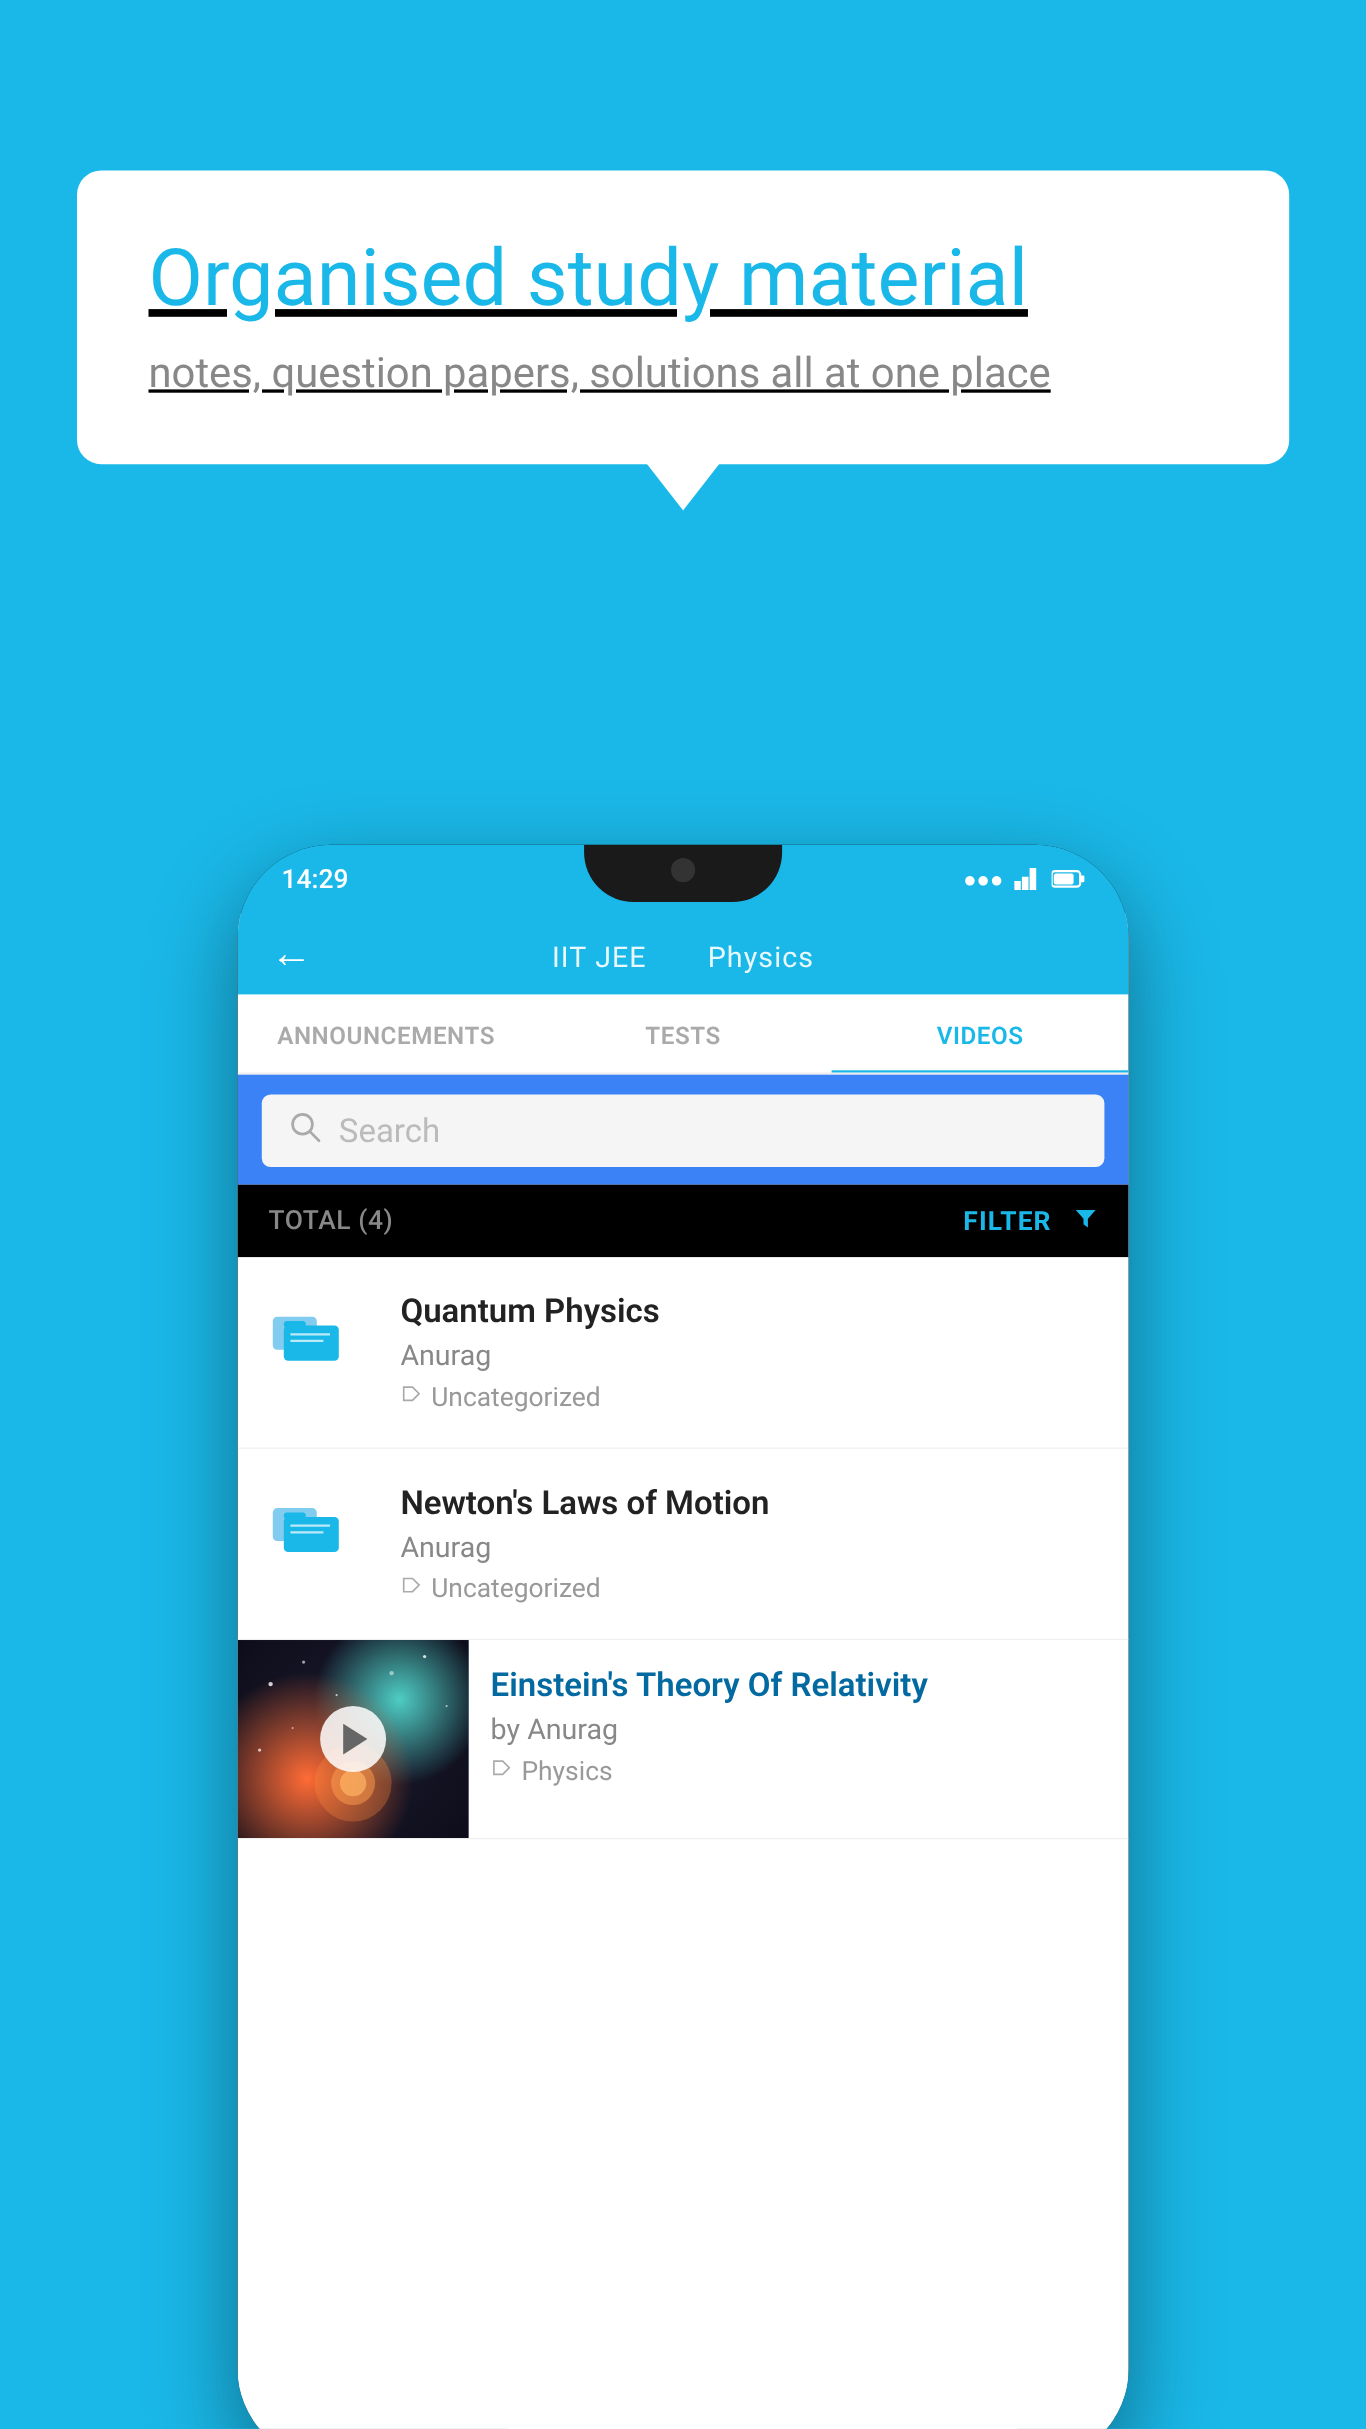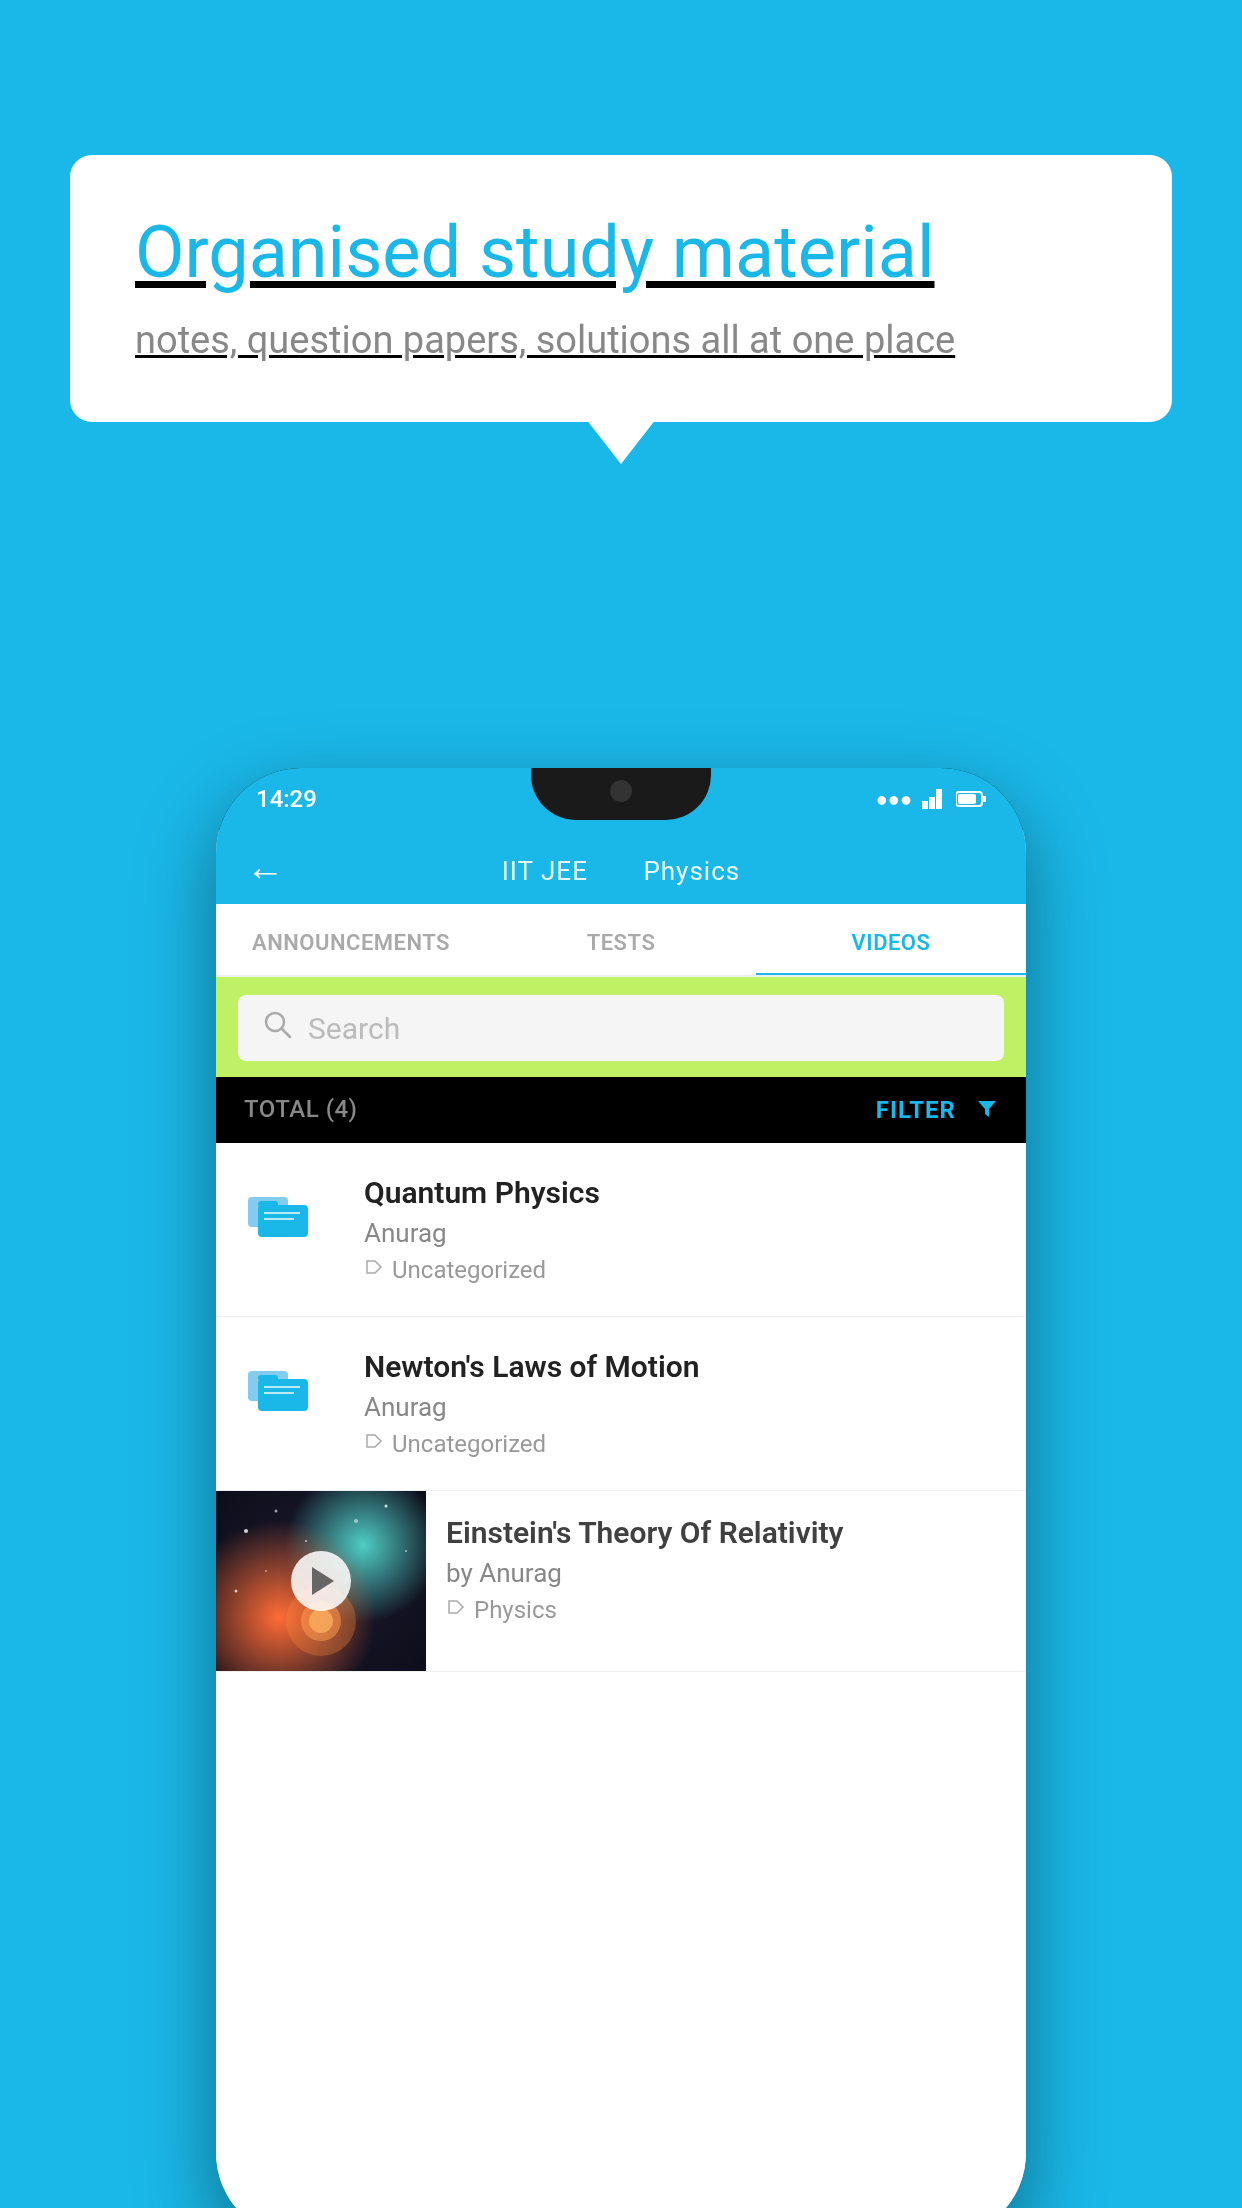--- a/index.html
+++ b/index.html
@@ -186,21 +186,21 @@
       position: absolute;
       bottom: -2px;
       left: 0;
       right: 0;
       height: 4px;
       background: #1ab8e8;
     }
 
     
     .search-container {
-      background: #bef264;
+      background: #3b82f6;
       padding: 18px 22px 16px;
     }
 
     .search-bar {
       background: #f5f5f5;
       border-radius: 8px;
       display: flex;
       align-items: center;
       padding: 14px 24px;
       gap: 16px;
@@ -346,21 +346,21 @@
     }
 
     .video-details {
       flex: 1;
       padding: 24px 20px;
     }
 
     .video-title {
       font-size: 30px;
       font-weight: 600;
-      color: #404040;
+      color: #0369a1;
       margin-bottom: 8px;
     }
 
     .video-author {
       font-size: 26px;
       color: #888;
       margin-bottom: 8px;
     }
 
     .video-tag {

